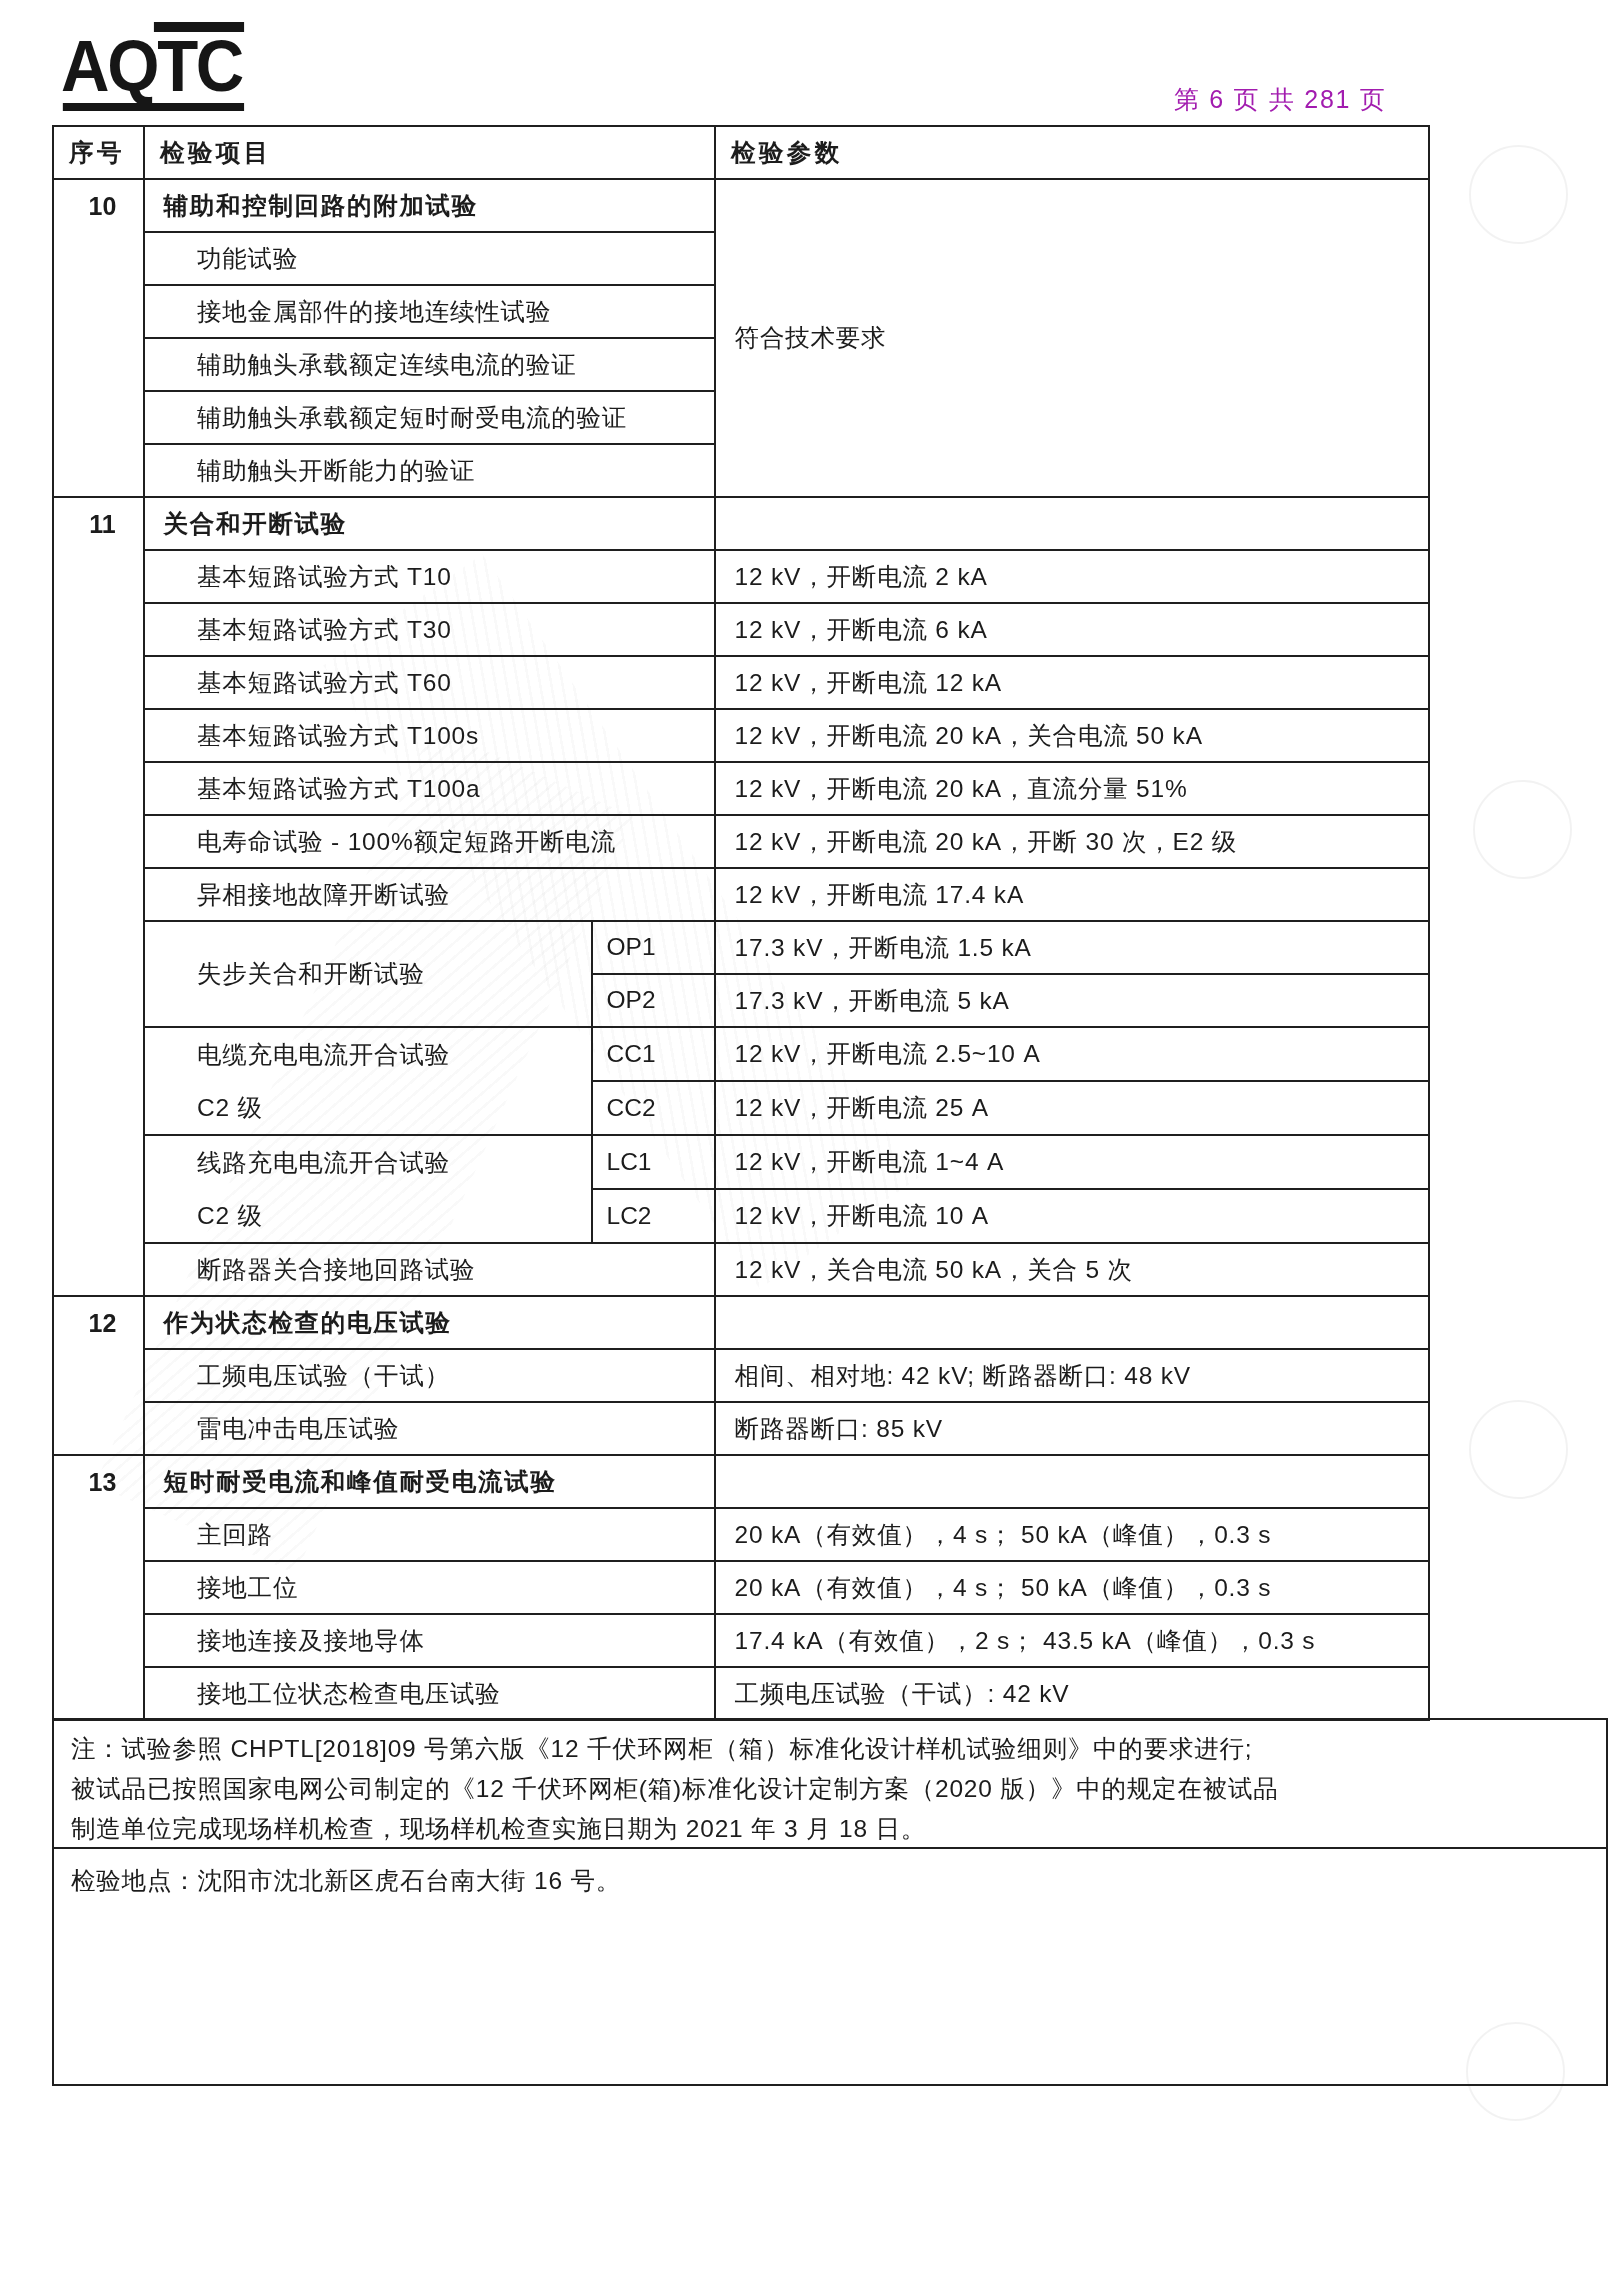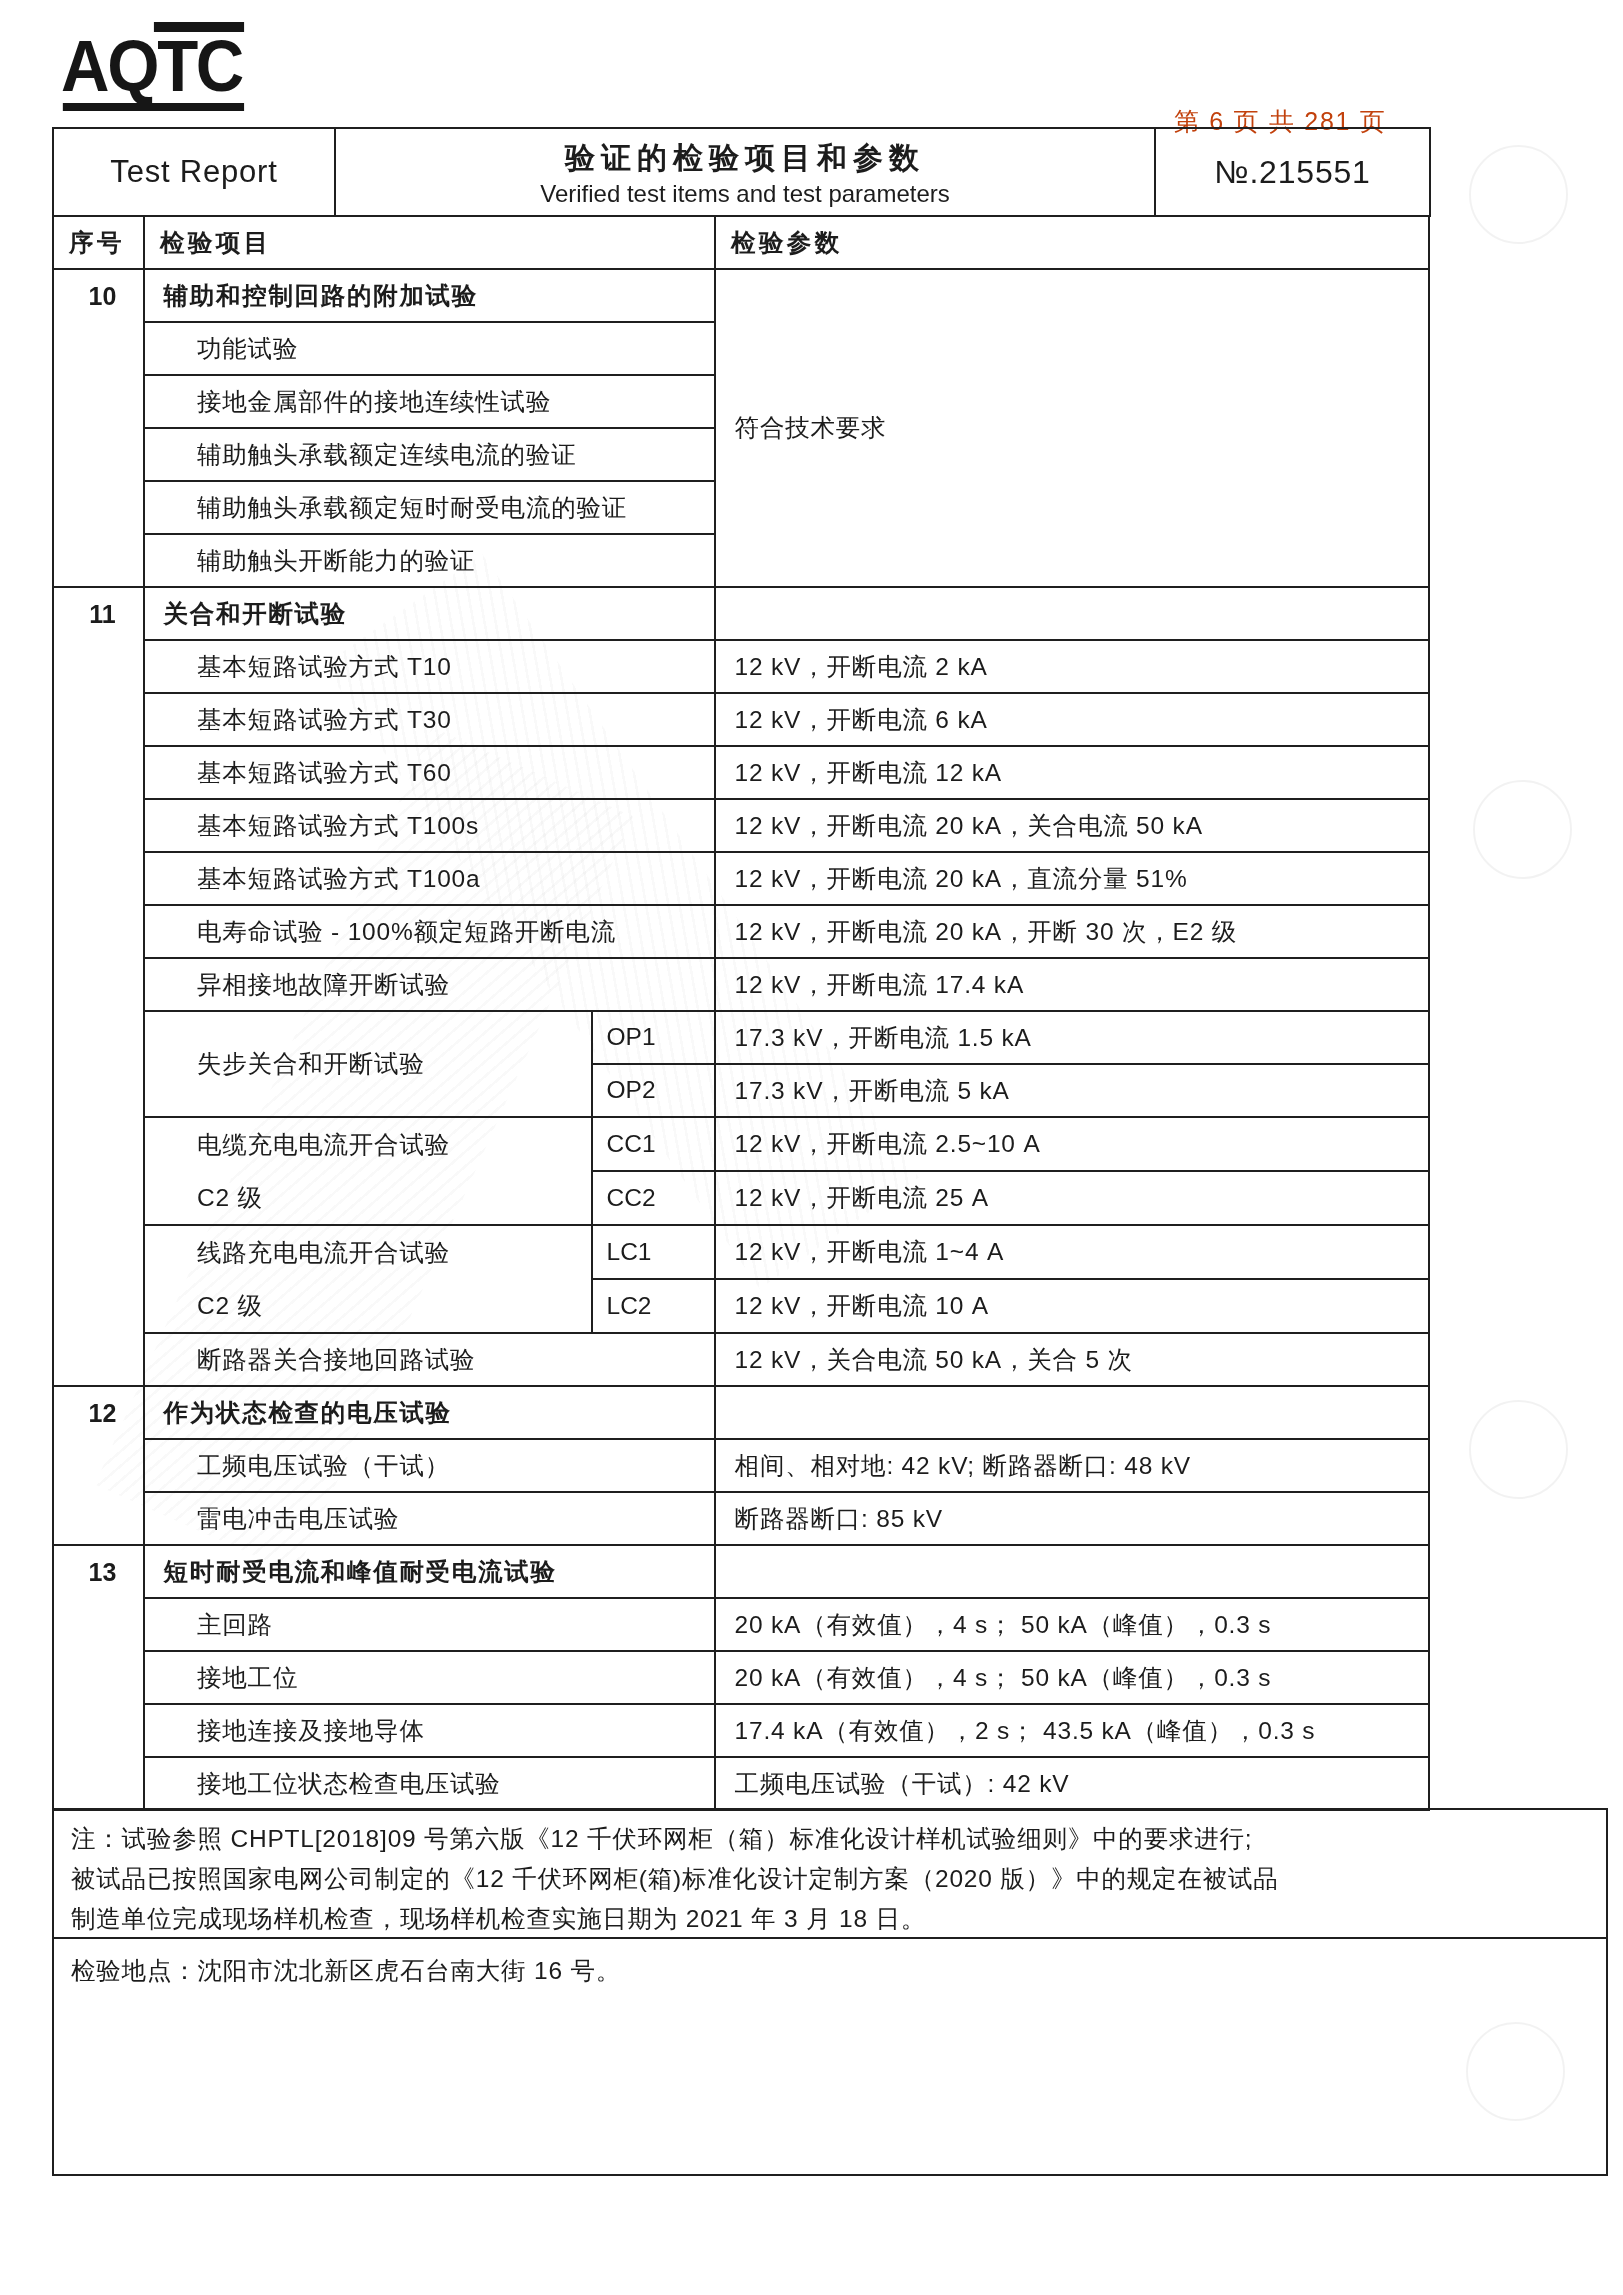--- a/index.html
+++ b/index.html
@@ -22,21 +22,21 @@
   .logo .tc{position:relative;display:inline-block;}
   .logo .tc::before{
     content:"";position:absolute;top:-3.4px;left:-3.4px;right:-1.7px;height:10px;background:#161616;
   }
   .logo::after{
     content:"";position:absolute;left:1.7px;right:-1.7px;bottom:0;height:8.5px;background:#161616;
   }
   
   .page-label{
     position:absolute;left:1174px;top:83px;
-    font-size:25px;letter-spacing:1.7px;color:#c2410c;margin-top:22px;
+    font-size:25px;letter-spacing:1.7px;color:#a21caf;
   }
   
   .doc{position:absolute;left:52px;top:127px;width:1376px;z-index:2;}
   table{border-collapse:collapse;table-layout:fixed;width:1376px;background:transparent;}
   td{
     border:2.5px solid #1f1f1f;
     font-size:24.5px;
     padding:0 15px;
     background:transparent;
     white-space:nowrap;
@@ -96,37 +96,20 @@
   <div class="scan-arc" style="left:1473px;top:780px;"></div>
   <div class="scan-arc" style="left:1469px;top:1400px;"></div>
   <div class="scan-arc" style="left:1466px;top:2022px;"></div>
 
   <div class="logo"><span class="aq">AQ</span><span class="tc">TC</span></div>
 
   <div class="page-label">第 6 页  共 281 页</div>
 
   <div class="doc">
 
-    <table class="head">
-      <colgroup>
-          <col style="width:282px">
-          <col style="width:820px">
-          <col style="width:275px">
-        </colgroup>
-      <tbody>
-          <tr>
-        <td class="cell-report">Test Report</td>
-        <td class="cell-title">
-          <div class="zh">验证的检验项目和参数</div>
-          <div class="en">Verified test items and test parameters</div>
-        </td>
-        <td class="cell-no">№.215551</td>
-      </tr>
-    </tbody>
-      </table>
 
     <table class="main">
       <colgroup>
           <col style="width:91px">
           <col style="width:448px">
           <col style="width:123px">
           <col style="width:714px">
         </colgroup>
 
       <tbody>

